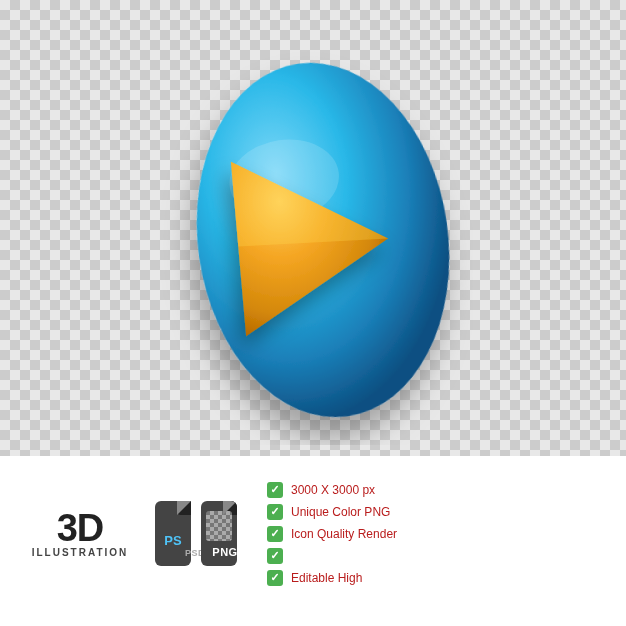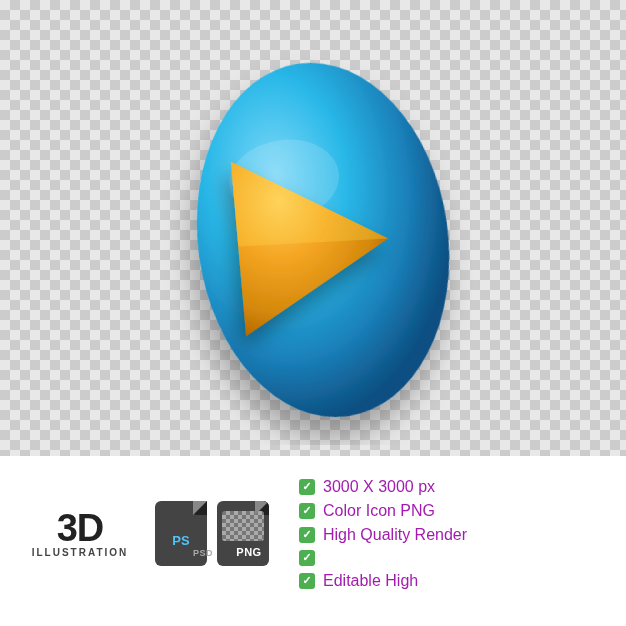--- a/index.html
+++ b/index.html
@@ -96,21 +96,21 @@
     }
 
     
     .file-icons {
       display: flex;
       gap: 10px;
       align-items: center;
     }
 
     .file-icon {
-      width: 52px;
+      width: 36px;
       height: 65px;
       border-radius: 6px;
       display: flex;
       flex-direction: column;
       align-items: center;
       justify-content: flex-end;
       padding-bottom: 8px;
       position: relative;
       background: #444444;
     }
@@ -203,22 +203,22 @@
     }
 
     .check-mark {
       color: white;
       font-size: 11px;
       font-weight: 900;
       line-height: 1;
     }
 
     .feature-text {
-      font-size: 16px;
-      color: #a21caf;
+      font-size: 12px;
+      color: #b91c1c;
       font-weight: 500;
       white-space: nowrap;
     }
 
     
     .ps-label {
       color: #4fc3f7;
       font-size: 13px;
       font-weight: 900;
     }
@@ -295,27 +295,27 @@
       <div class="feature-item">
         <div class="check-icon">
           <span class="check-mark">✓</span>
         </div>
         <span class="feature-text">3000 X 3000 px</span>
       </div>
       <div class="feature-item">
         <div class="check-icon">
           <span class="check-mark">✓</span>
         </div>
-        <span class="feature-text">Color Icon PNG</span>
-      </div>
-      <div class="feature-item">
-        <div class="check-icon">
-          <span class="check-mark">✓</span>
-        </div>
-        <span class="feature-text">High Quality Render</span>
+        <span class="feature-text">Unique Color PNG</span>
+      </div>
+      <div class="feature-item">
+        <div class="check-icon">
+          <span class="check-mark">✓</span>
+        </div>
+        <span class="feature-text">Icon Quality Render</span>
       </div>
       <div class="feature-item">
         <div class="check-icon">
           <span class="check-mark">✓</span>
         </div>
       </div>
       <div class="feature-item">
         <div class="check-icon">
           <span class="check-mark">✓</span>
         </div>

